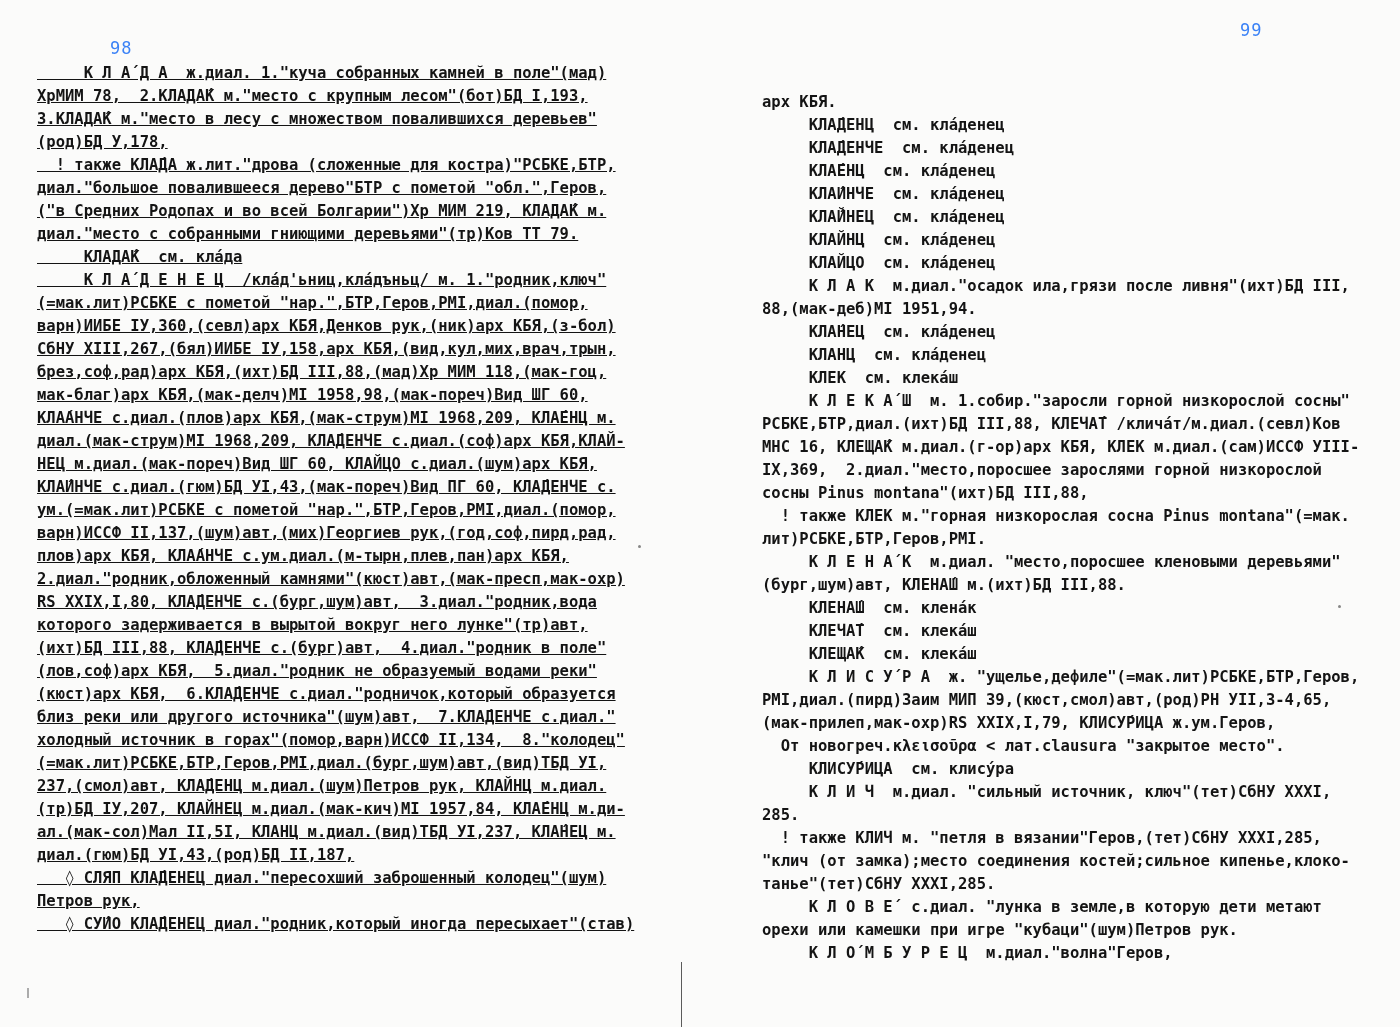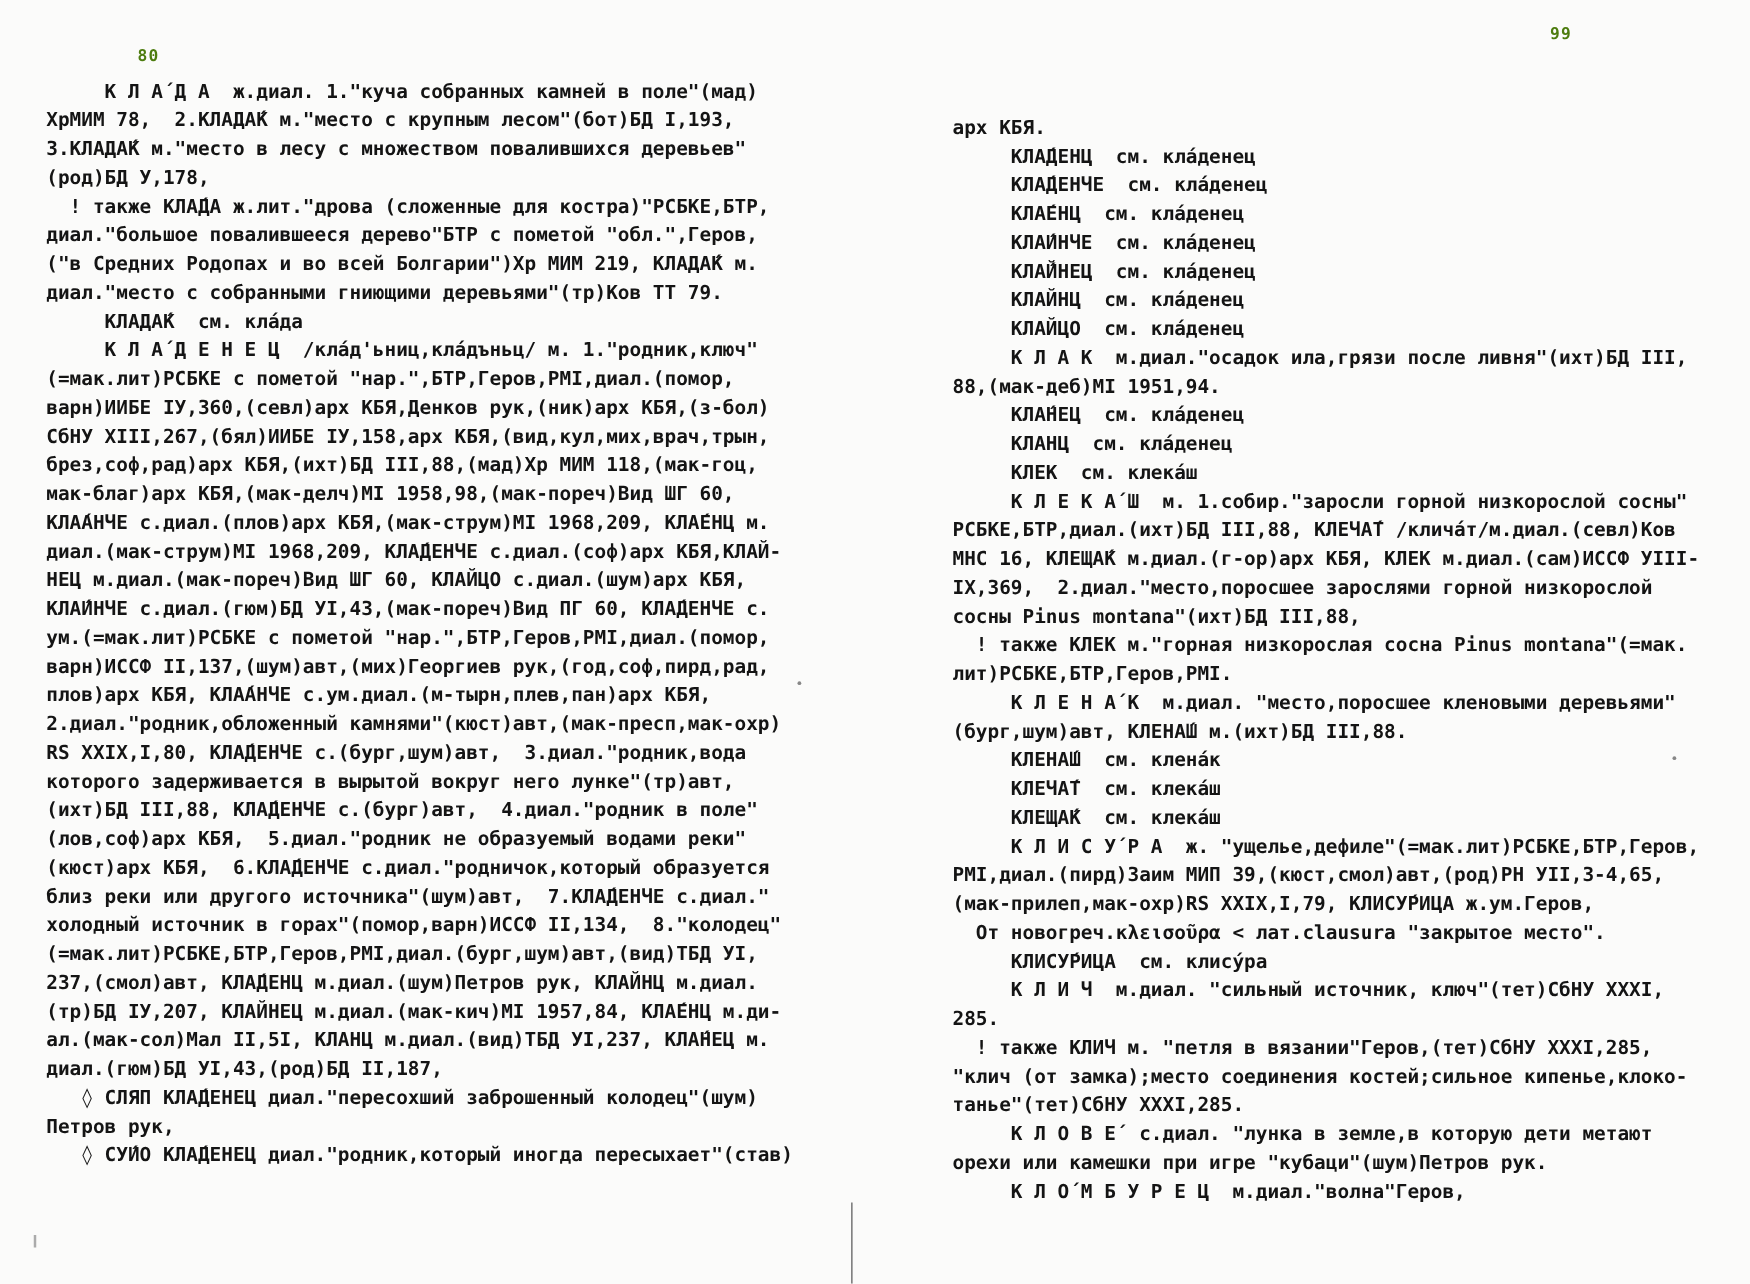--- a/index.html
+++ b/index.html
@@ -17,40 +17,40 @@
   }
   .page {
     position: absolute;
     top: 0;
     height: 1027px;
   }
   .page-left  { left: 0;   width: 700px; }
   .page-right { left: 700px; width: 700px; }
   .page-number {
     position: absolute;
-    font-size: 13px;
-    font-weight: bold;
+    font-size: 17px;
+    font-weight: normal;
     letter-spacing: 1px;
-    color: #4d7c0f;
+    color: #3b82f6;
   }
   .page-left .page-number  { left: 110px; top: 38px; }
   .page-right .page-number { left: 540px; top: 20px; }
   pre.body-text {
     margin: 0;
     position: absolute;
     font-family: inherit;
     font-size: 15.5px;
     font-weight: bold;
     line-height: 23px;
     letter-spacing: 0px;
     color: #141414;
     white-space: pre;
     text-rendering: optimizeLegibility;
   }
-  .page-left  pre.body-text { left: 37px; top: 62px; }
+  .page-left  pre.body-text { left: 37px; top: 62px; text-decoration: underline; }
   .page-right pre.body-text { left: 62px; top: 47px; margin-top: 44px; }
   
   .fold-line {
     position: absolute;
     left: 681px;
     top: 962px;
     width: 1px;
     height: 65px;
     background: #333;
     opacity: 0.8;
@@ -70,21 +70,21 @@
     height: 3px;
     border-radius: 50%;
     background: #555;
     opacity: 0.7;
   }
 </style>
 </head>
 <body>
 
 <div class="page page-left">
-  <div class="page-number">80</div>
+  <div class="page-number">98</div>
   <pre class="body-text">     К Л А́ Д А  ж.диал. 1."куча собранных камней в поле"(мад)
 ХрМИМ 78,  2.КЛАДА́К м."место с крупным лесом"(бот)БД I,193,
 3.КЛАДА́К м."место в лесу с множеством повалившихся деревьев"
 (род)БД У,178,
   ! также КЛА́ДА ж.лит."дрова (сложенные для костра)"РСБКЕ,БТР,
 диал."большое повалившееся дерево"БТР с пометой "обл.",Геров,
 ("в Средних Родопах и во всей Болгарии")Хр МИМ 219, КЛАДА́К м.
 диал."место с собранными гниющими деревьями"(тр)Ков ТТ 79.
      КЛАДА́К  см. кла́да
      К Л А́ Д Е Н Е Ц  /кла́д'ьниц,кла́дъньц/ м. 1."родник,ключ"

